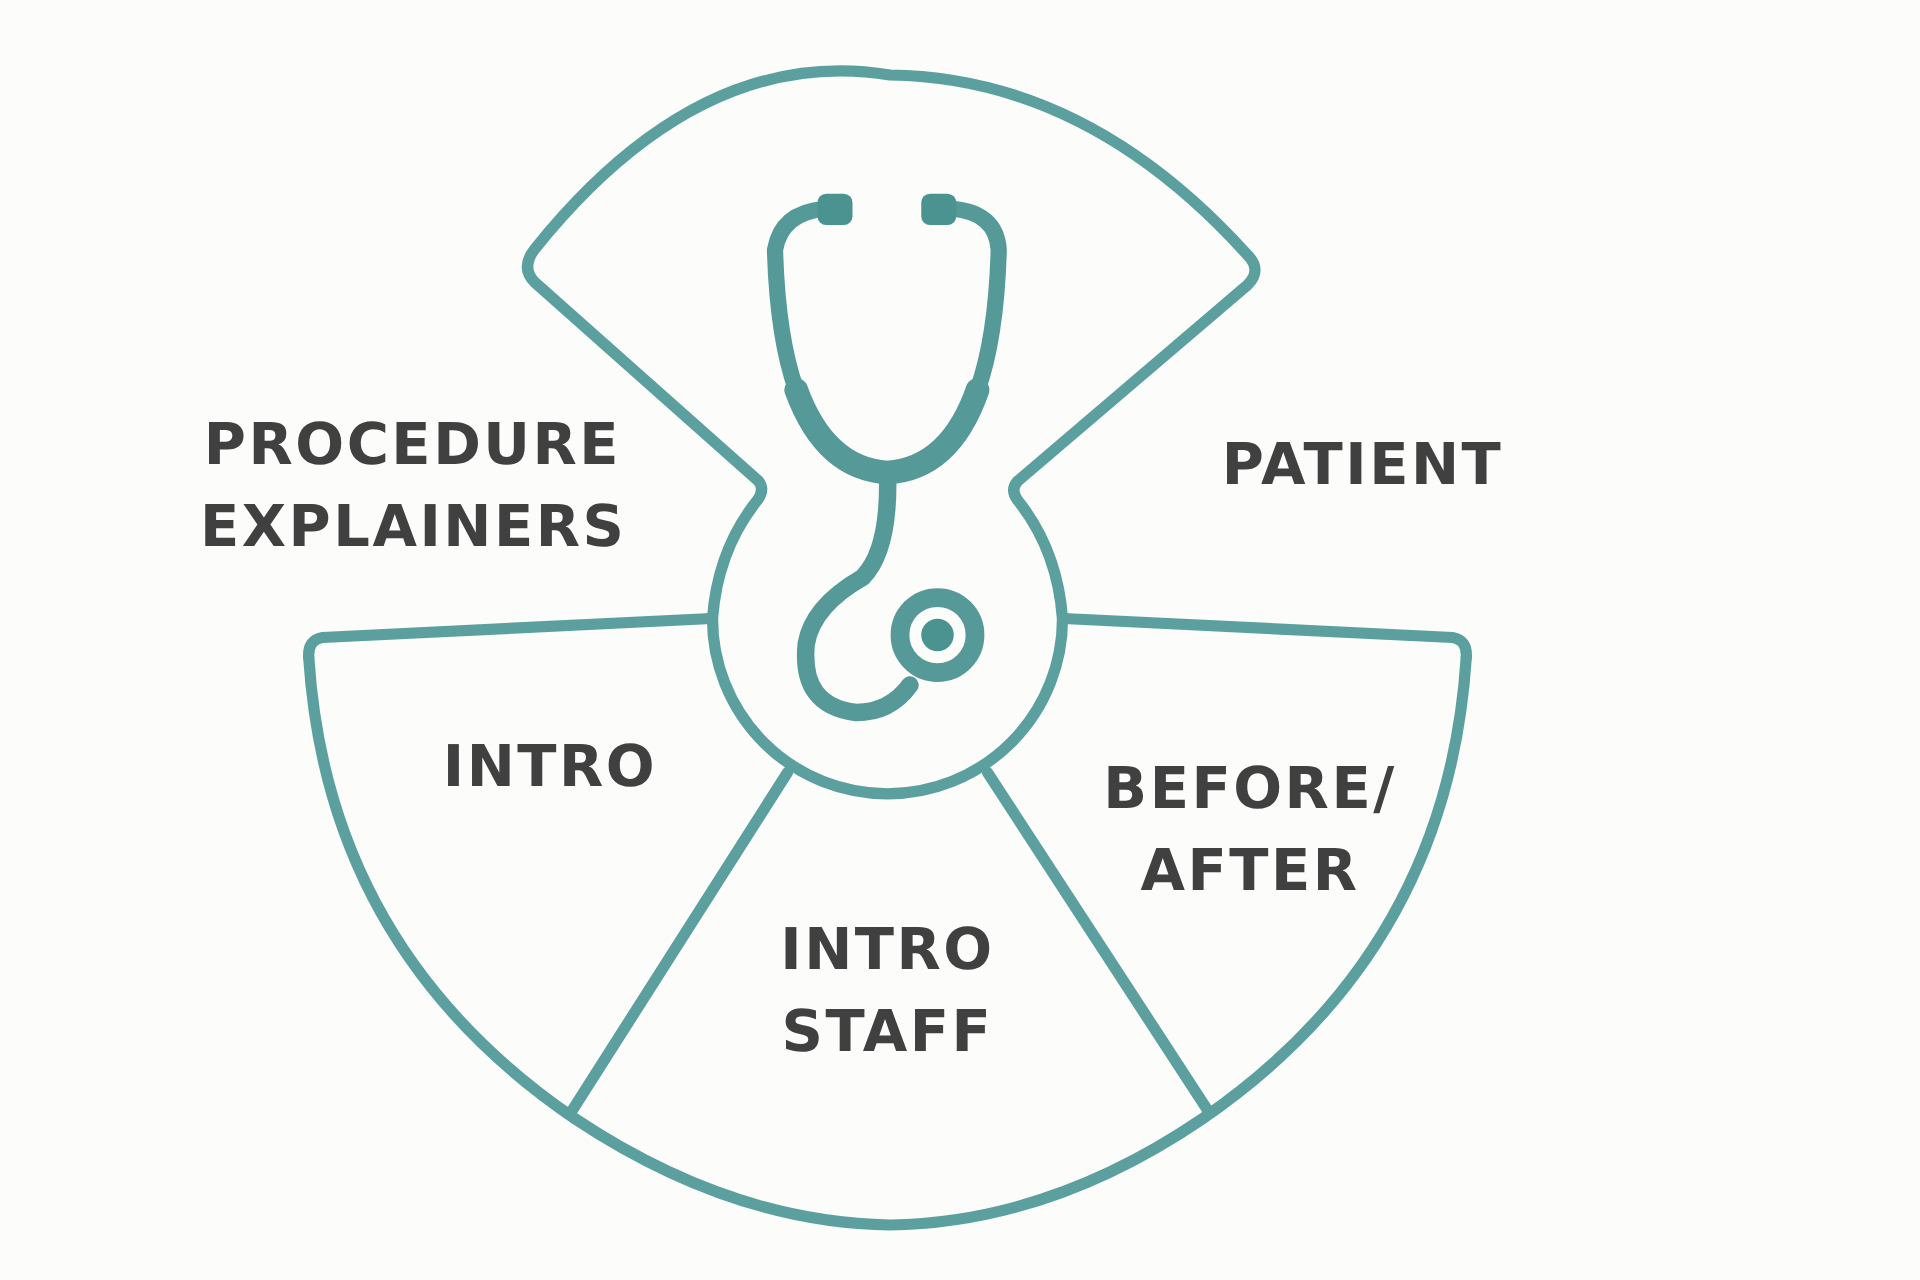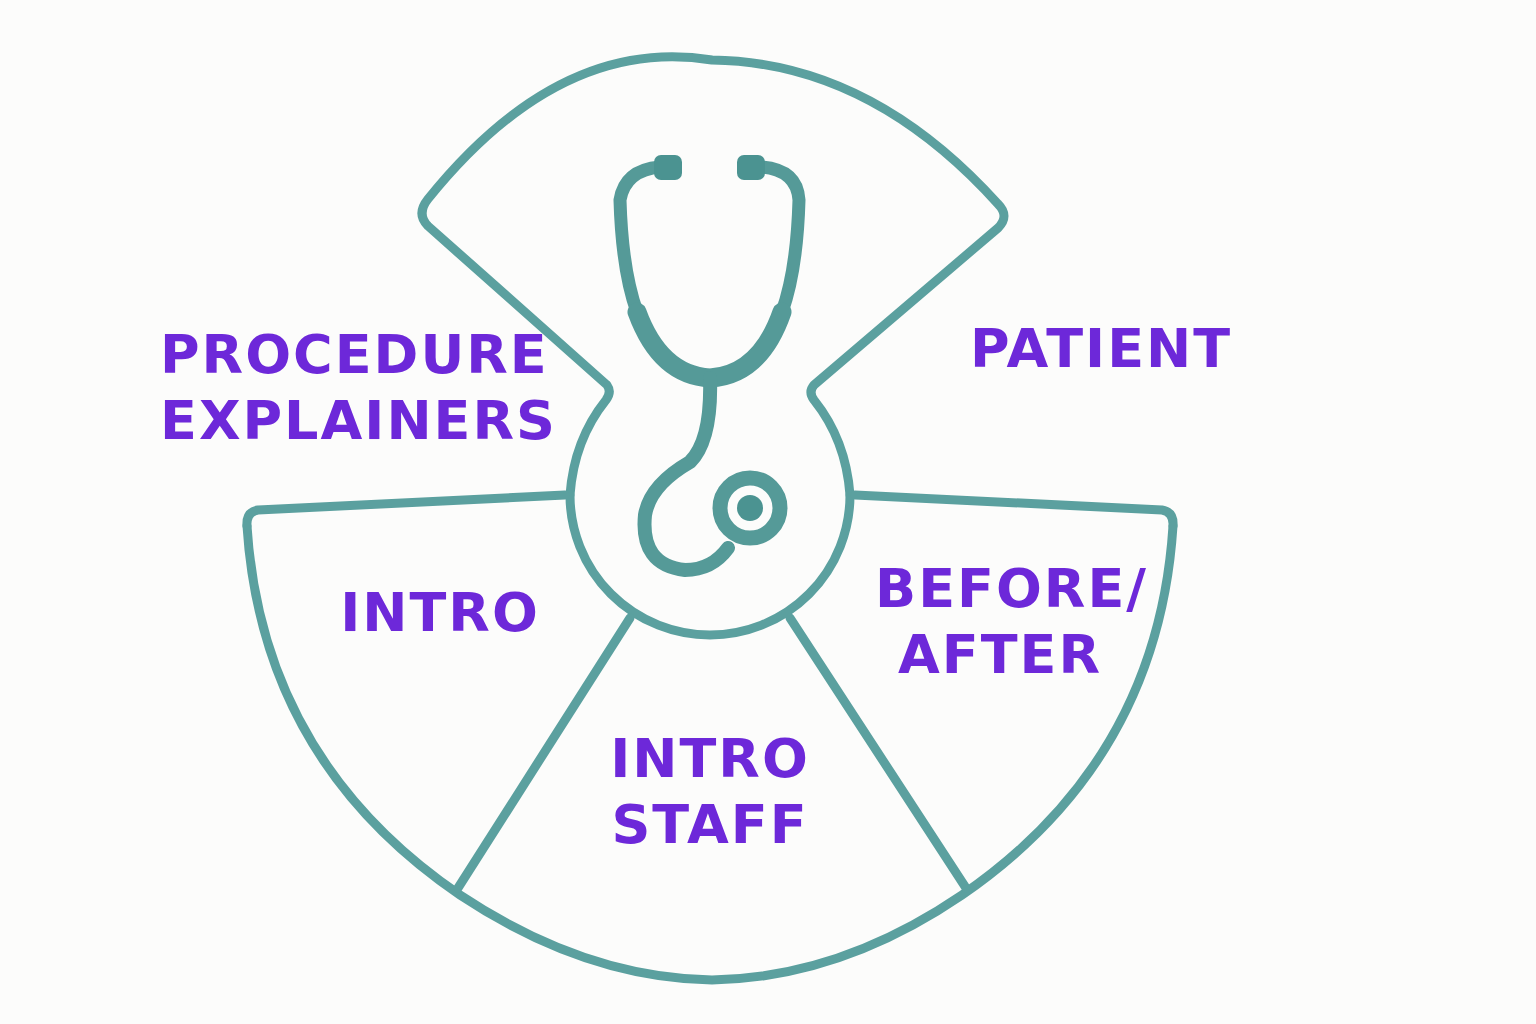--- a/index.html
+++ b/index.html
@@ -14,23 +14,23 @@
   .outline {
     fill: none;
     stroke: #5ba09f;
     stroke-width: 9;
     stroke-linecap: round;
     stroke-linejoin: round;
   }
   .scope { fill: none; stroke: #559a98; stroke-linecap: round; stroke-linejoin: round; }
   .label {
     position: absolute;
-    color: #6d28d9;
+    color: #404040;
     font-weight: bold;
-    font-size: 54px;
+    font-size: 46px;
     line-height: 66px;
     letter-spacing: 2px;
     text-align: center;
     white-space: nowrap;
   }
   .label span { display: block; }
 </style>
 </head>
 <body>
 
@@ -78,29 +78,29 @@
     <circle cx="750" cy="508" r="30" fill="none" stroke="#559a98" stroke-width="15"></circle>
     <circle cx="750" cy="508" r="13" fill="#4b9391"></circle>
   </g>
 </svg>
 
 <div class="label" style="left:160px; top:322px; width:340px;">
   <span>PROCEDURE</span>
   <span>EXPLAINERS</span>
 </div>
 
-<div class="label" style="left:970px; top:316px; width:240px;text-align:right;">
+<div class="label" style="left:970px; top:338px; width:240px;">
   <span>PATIENT</span>
 </div>
 
 <div class="label" style="left:325px; top:580px; width:230px;">
   <span>INTRO</span>
 </div>
 
 <div class="label" style="left:605px; top:726px; width:210px;">
   <span>INTRO</span>
   <span>STAFF</span>
 </div>
 
-<div class="label" style="left:875px; top:556px; width:250px;">
+<div class="label" style="left:875px; top:597px; width:250px;">
   <span>BEFORE/</span>
   <span>AFTER</span>
 </div>
 
 </body></html>

